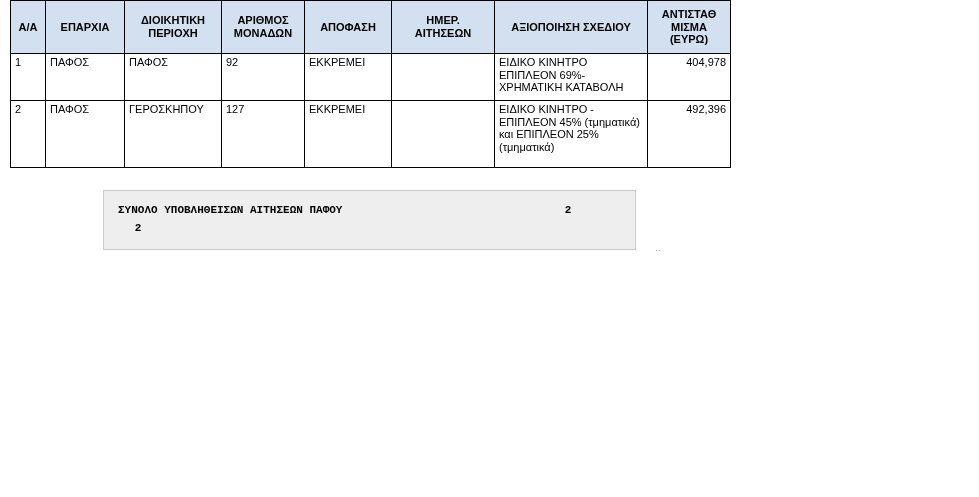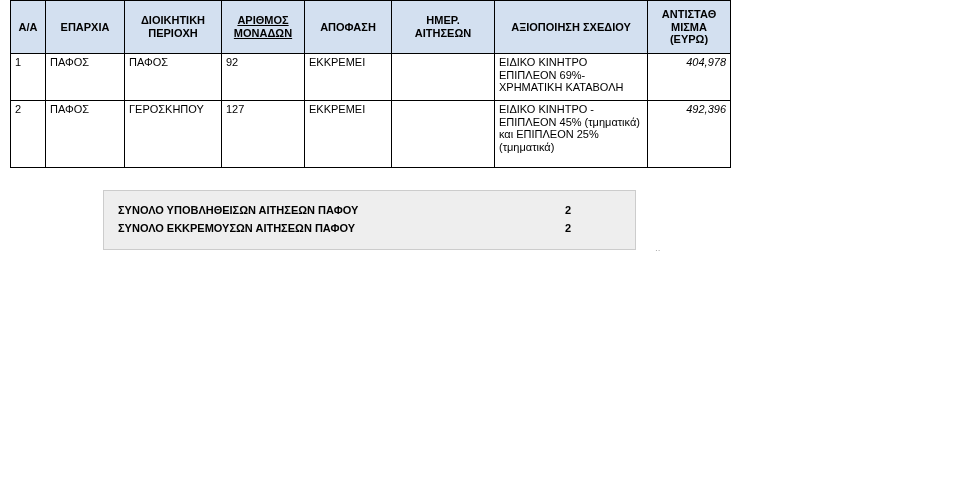--- a/index.html
+++ b/index.html
@@ -47,29 +47,29 @@
     font-weight: bold;
     vertical-align: middle;
     padding: 3px 2px;
     height: 46px;
   }
 
   
   .c-aa     { width: 30px; }
   .c-eparch { width: 74px; }
   .c-dioik  { width: 92px; }
-  .c-arith  { width: 78px; text-decoration: underline; }
+  .c-arith  { width: 78px; }
   .c-apof   { width: 82px; }
   .c-imer   { width: 98px; }
   .c-axiop  { width: 148px; margin-left: 46px; }
   .c-antist { width: 78px; }
 
   td.num-left   { text-align: left; }
   td.center     { text-align: left; }
-  td.right-num  { text-align: right; padding-right: 10px; font-style: italic; }
+  td.right-num  { text-align: right; padding-right: 10px; }
   td.body-cell  { height: 42px; }
   td.body-cell2 { height: 62px; }
 
   
   .summary {
     position: absolute;
     left: 103px;
     top: 190px;
     width: 533px;
     background: #eeeeee;
@@ -77,20 +77,21 @@
     box-sizing: border-box;
     padding: 10px 14px 12px 14px;
   }
   .summary-row {
     display: flex;
     align-items: center;
     font-size: 11px;
     font-weight: bold;
     color: #000000;
     padding: 3px 0;
+    font-family: Liberation Mono, monospace;
   }
   .summary-label {
     flex: 0 0 430px;
   }
   .summary-value {
     flex: 0 0 40px;
     text-align: center;
   }
 
   .stray-mark {
@@ -166,20 +167,19 @@
       </tr>
     </tbody>
   </table>
 
   <div class="summary">
     <div class="summary-row">
       <div class="summary-label">ΣΥΝΟΛΟ ΥΠΟΒΛΗΘΕΙΣΩΝ ΑΙΤΗΣΕΩΝ ΠΑΦΟΥ</div>
       <div class="summary-value">2</div>
     </div>
     <div class="summary-row">
-      <div class="summary-label">ΣΥΝΟΛΟ ΕΚΚΡΕΜΟΥΣΩΝ ΑΙΤΗΣΕΩΝ ΠΑΦΟΥ</div>
       <div class="summary-value">2</div>
     </div>
   </div>
 
   <div class="stray-mark">··</div>
 
 </div>
 
 </body></html>

